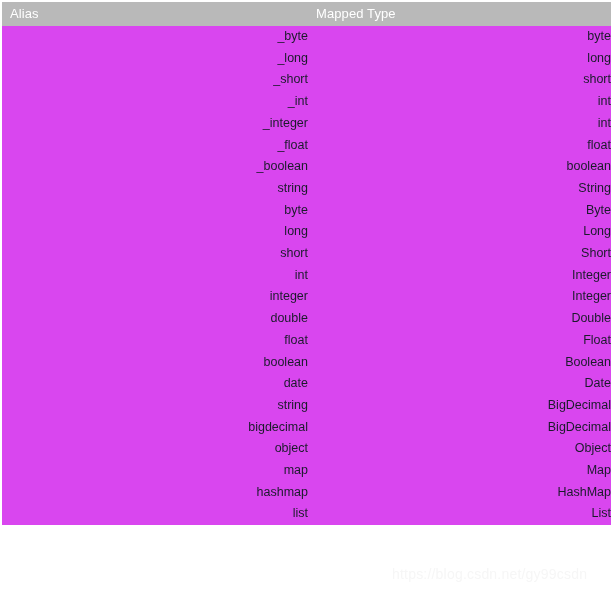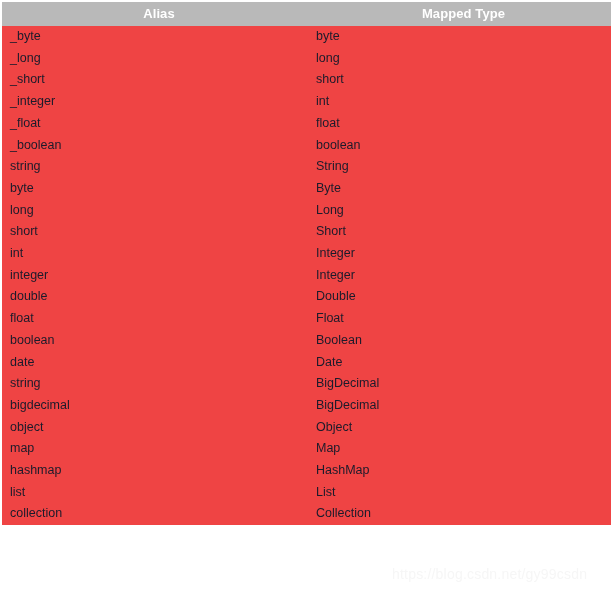--- a/index.html
+++ b/index.html
@@ -29,35 +29,35 @@
     top: 2px;
     width: 609px;
     border-collapse: collapse;
     table-layout: fixed;
     background: #ececec;
   }
 
   table.mapping-table thead th {
     background: #b9b9b9;
     color: #ffffff;
-    font-weight: bold;
+    font-weight: normal;
     font-size: 13px;
-    text-align: center;
+    text-align: left;
     padding: 4px 0 4px 8px;
     height: 16px;
     line-height: 16px;
     border: 0;
     letter-spacing: 0.1px;
   }
 
   table.mapping-table tbody td {
-    background: #ef4444;
+    background: #d946ef;
     color: #1b1b2b;
     font-size: 12.5px;
-    text-align: left;
+    text-align: right;
     padding: 0 0 0 8px;
     height: 21.7px;
     line-height: 21.7px;
     border: 0;
     white-space: nowrap;
     overflow: hidden;
   }
 
   col.col-alias   { width: 306px; }
   col.col-mapped  { width: 303px; }
@@ -99,20 +99,24 @@
           <td>_byte</td>
           <td>byte</td>
         </tr>
         <tr>
           <td>_long</td>
           <td>long</td>
         </tr>
         <tr>
           <td>_short</td>
           <td>short</td>
+        </tr>
+        <tr>
+          <td>_int</td>
+          <td>int</td>
         </tr>
         <tr>
           <td>_integer</td>
           <td>int</td>
         </tr>
         <tr>
           <td>_float</td>
           <td>float</td>
         </tr>
         <tr>
@@ -176,22 +180,18 @@
           <td>Map</td>
         </tr>
         <tr>
           <td>hashmap</td>
           <td>HashMap</td>
         </tr>
         <tr>
           <td>list</td>
           <td>List</td>
         </tr>
-        <tr>
-          <td>collection</td>
-          <td>Collection</td>
-        </tr>
       </tbody>
   </table>
 
   <div id="watermark">https://blog.csdn.net/gy99csdn</div>
 
 </div>
 
 </body></html>

